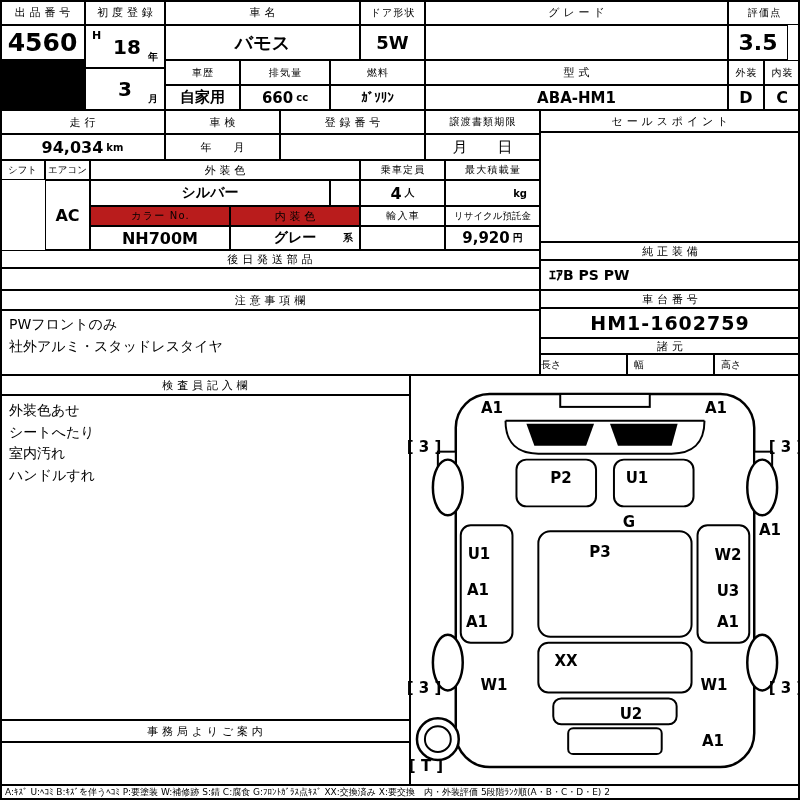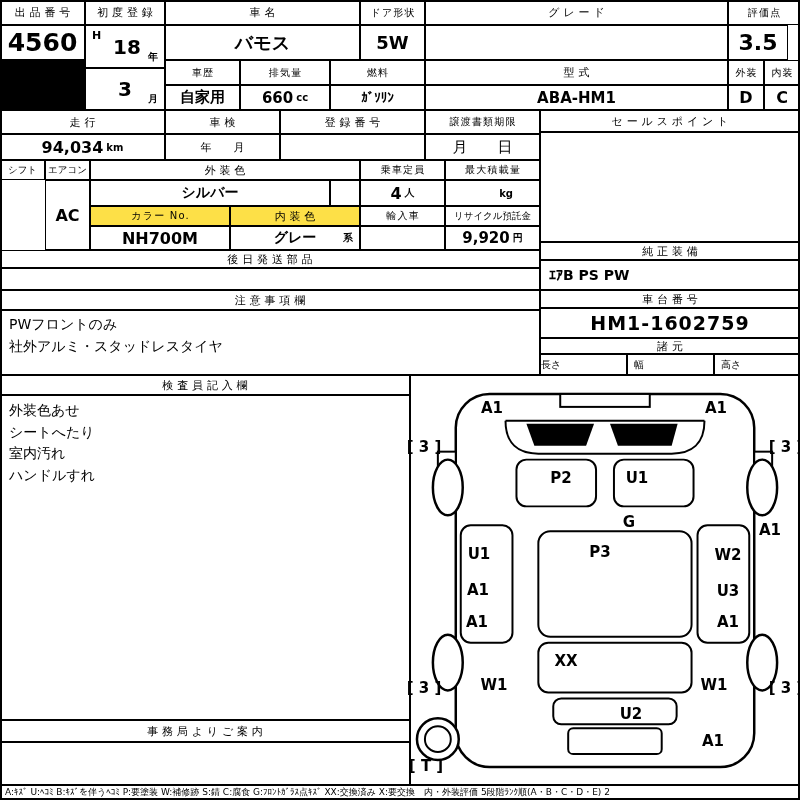--- a/index.html
+++ b/index.html
@@ -3,21 +3,21 @@
 <meta charset="utf-8">
 <style>
   * { margin:0; padding:0; box-sizing:border-box; }
   body { font-family:"DejaVu Sans","Liberation Sans",sans-serif; color:#000; background:#fff; }
   .sheet { position:relative; width:800px; height:800px; background:#fff; overflow:hidden; }
   .frame { position:absolute; inset:0; border:2px solid #000; pointer-events:none; z-index:10; }
   .cell { position:absolute; border:1px solid #000; background:#fff; display:flex; align-items:center; justify-content:center; overflow:hidden; }
   .hdr { font-size:11px; letter-spacing:.35em; text-indent:.35em; white-space:nowrap; }
   .tight { font-size:10px; letter-spacing:.12em; text-indent:.12em; }
   .xtight { font-size:9.5px; letter-spacing:0; text-indent:0; }
-  .gray { background:#fde047; }
+  .gray { background:#b91c1c; }
   .black { background:#000; }
   .val { font-weight:bold; }
   .left { justify-content:flex-start; }
   .col { flex-direction:column; align-items:flex-start; justify-content:flex-start; }
   .unit { font-size:10px; margin-left:3px; font-weight:bold; }
   .line { font-weight:normal; font-size:14px; line-height:1.55; white-space:nowrap; }
   .mark { position:absolute; transform:translate(-50%,-50%); font-weight:bold; font-size:15px; white-space:nowrap; z-index:6;text-align:right; }
   .legendbar { font-size:9px; letter-spacing:0; justify-content:flex-start; padding-left:4px; white-space:nowrap; }
 </style>
 </head>
@@ -99,21 +99,21 @@
   <div class="cell val" style="left:90px;top:180px;width:240px;height:26px;font-size:14px">シルバー</div>
   <div class="cell" style="left:330px;top:180px;width:30px;height:26px"></div>
 
   <div class="cell hdr tight" style="left:360px;top:160px;width:85px;height:20px">乗車定員</div>
   <div class="cell val" style="left:360px;top:180px;width:85px;height:26px">
     <span style="font-size:16px">4</span>
     <span class="unit">人</span>
   </div>
 
   <div class="cell hdr tight" style="left:445px;top:160px;width:95px;height:20px">最大積載量</div>
-  <div class="cell val" style="left:445px;top:180px;width:95px;height:26px;justify-content:flex-end;padding-right:26px;font-size:10px">kg</div>
+  <div class="cell val" style="left:445px;top:180px;width:95px;height:26px;justify-content:flex-end;padding-right:12px;font-size:10px">kg</div>
 
   <div class="cell hdr gray tight" style="left:90px;top:206px;width:140px;height:20px">カラー No.</div>
   <div class="cell val" style="left:90px;top:226px;width:140px;height:24px;font-size:16px">NH700M</div>
 
   <div class="cell hdr gray" style="left:230px;top:206px;width:130px;height:20px">内装色</div>
   <div class="cell val" style="left:230px;top:226px;width:130px;height:24px;font-size:14px">
     <span>グレー</span>
     <span style="position:absolute;right:6px;font-size:10px">系</span>
   </div>
 

